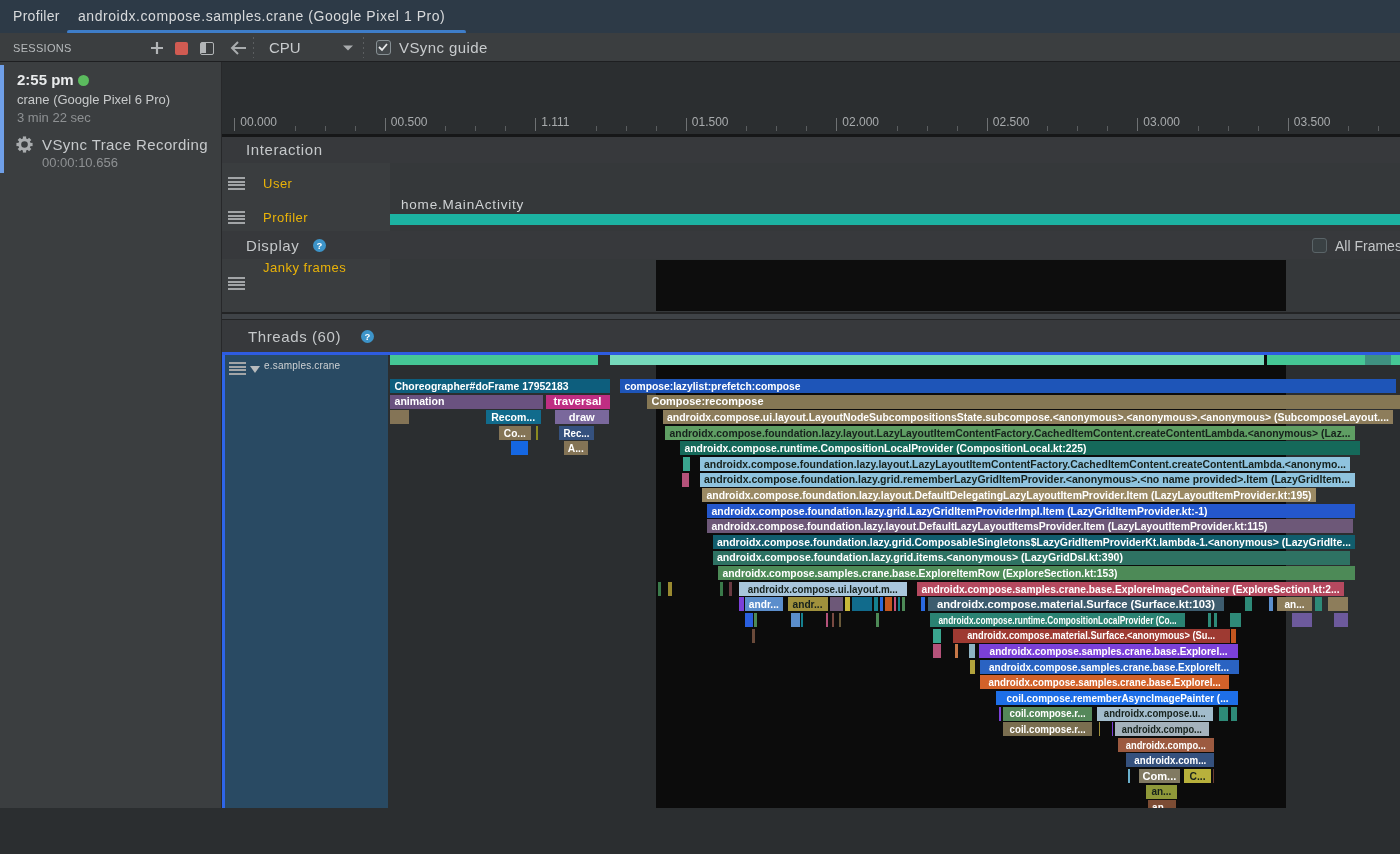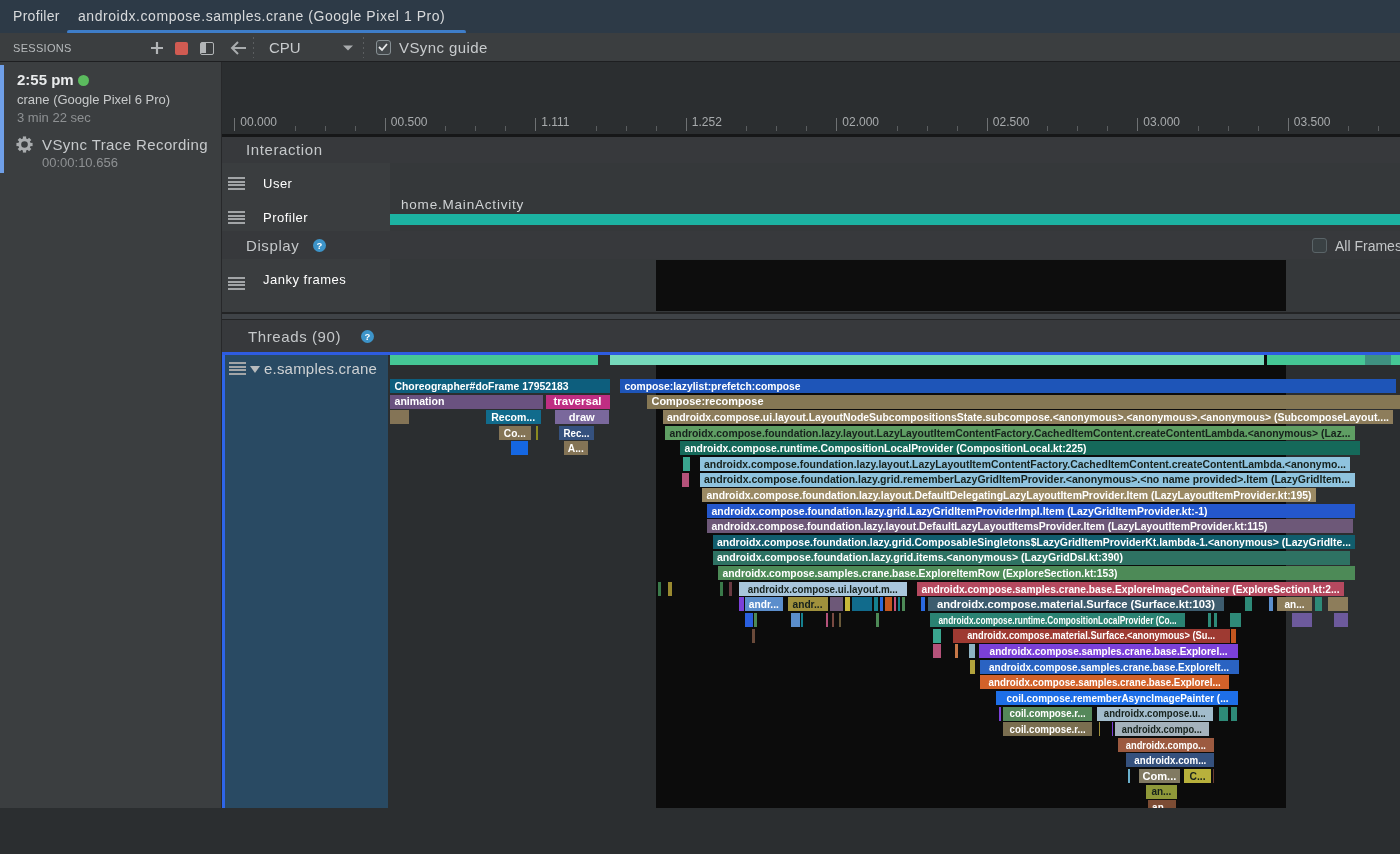--- a/index.html
+++ b/index.html
@@ -4,21 +4,21 @@
 html,body{width:1400px;height:854px;overflow:hidden;background:#2b2e30;font-family:"Liberation Sans",sans-serif}
 #page{position:relative;width:1400px;height:808px;overflow:hidden}
 .abs{position:absolute}
 .fb{position:absolute;height:14px}
 .tick{position:absolute;top:118px;width:1px;height:12.5px;background:#6e7173}
 .mtick{position:absolute;top:125.5px;width:1px;height:5px;background:#5a5d5f}
 .tlab{position:absolute;top:115px;font-size:12px;color:#a8abad}
 .hamb{position:absolute;width:17px;height:13px;background:repeating-linear-gradient(to bottom,#a2a5a7 0 2px,rgba(0,0,0,0) 2px 3.7px)}
 .helpq{position:absolute;width:13px;height:13px;border-radius:50%;background:#3d94c9;color:#fff;font-size:9.5px;font-weight:bold;text-align:center;line-height:13px}
 .seclab{position:absolute;font-size:15px;letter-spacing:.6px;color:#c5c8ca}
-.rowlab{position:absolute;font-size:13px;letter-spacing:.5px;color:#ffffff}
+.rowlab{position:absolute;font-size:13px;letter-spacing:.5px;color:#eab308}
 </style></head><body>
 <div id="page">
 
   <div class="abs" style="left:0;top:0;width:1400px;height:33px;background:#2d3a47"></div>
   <div class="abs" style="left:13px;top:8px;font-size:14px;letter-spacing:.3px;color:#d8dadc">Profiler</div>
   <div class="abs" style="left:78px;top:8px;font-size:14px;letter-spacing:.55px;color:#d8dadc">androidx.compose.samples.crane (Google Pixel 1 Pro)</div>
   <div class="abs" style="left:67px;top:30px;width:399px;height:4px;background:#3e7dc9;border-radius:2px"></div>
 
   <div class="abs" style="left:0;top:33px;width:1400px;height:29px;background:#3b3e40;border-bottom:1px solid #1e1f21"></div>
   <div class="abs" style="left:13px;top:42px;font-size:11px;color:#b8bbbd;letter-spacing:.3px">SESSIONS</div>
@@ -79,21 +79,21 @@
 <div class="tlab" style="left:390.8px">00.500</div>
 <div class="mtick" style="left:445.0px"></div>
 <div class="mtick" style="left:475.1px"></div>
 <div class="mtick" style="left:505.2px"></div>
 <div class="tick" style="left:535.3px"></div>
 <div class="tlab" style="left:541.3px">1.111</div>
 <div class="mtick" style="left:595.5px"></div>
 <div class="mtick" style="left:625.6px"></div>
 <div class="mtick" style="left:655.7px"></div>
 <div class="tick" style="left:685.8px"></div>
-<div class="tlab" style="left:691.8px">1.252</div>
+<div class="tlab" style="left:691.8px">01.500</div>
 <div class="mtick" style="left:746.0px"></div>
 <div class="mtick" style="left:776.1px"></div>
 <div class="mtick" style="left:806.2px"></div>
 <div class="tick" style="left:836.3px"></div>
 <div class="tlab" style="left:842.3px">02.000</div>
 <div class="mtick" style="left:896.5px"></div>
 <div class="mtick" style="left:926.6px"></div>
 <div class="mtick" style="left:956.7px"></div>
 <div class="tick" style="left:986.8px"></div>
 <div class="tlab" style="left:992.8px">02.500</div>
@@ -124,41 +124,41 @@
   <div class="abs" style="left:390px;top:214px;width:1010px;height:11px;background:#1cb3a2"></div>
 
   <div class="abs" style="left:222px;top:231px;width:1178px;height:28px;background:#37393c"></div>
   <div class="seclab" style="left:246px;top:237px">Display</div>
   <div class="helpq" style="left:313px;top:239px">?</div>
   <div class="abs" style="left:1312px;top:238px;width:15px;height:15px;border:1.5px solid #5a6468;border-radius:3px;background:#3a4144"></div>
   <div class="abs" style="left:1335px;top:238px;font-size:14px;color:#c3c6c8;white-space:nowrap">All Frames</div>
   <div class="abs" style="left:222px;top:259px;width:168px;height:53px;background:#3a3d3f"></div>
   <div class="abs" style="left:390px;top:259px;width:1010px;height:53px;background:#35383a"></div>
   <div class="hamb" style="left:228px;top:277px"></div>
-  <div class="rowlab" style="left:263px;top:272px">Janky frames</div>
+  <div class="rowlab" style="left:263px;top:260px">Janky frames</div>
   <div class="abs" style="left:656px;top:260px;width:630px;height:51px;background:#0d0d0d"></div>
 
   <div class="abs" style="left:222px;top:312px;width:1178px;height:2px;background:#232425"></div>
   <div class="abs" style="left:222px;top:314px;width:1178px;height:5px;background:#3f4347"></div>
   <div class="abs" style="left:222px;top:319px;width:1178px;height:1px;background:#232425"></div>
 
   <div class="abs" style="left:222px;top:320px;width:1178px;height:32px;background:#37393c"></div>
-  <div class="seclab" style="left:248px;top:328px">Threads (90)</div>
+  <div class="seclab" style="left:248px;top:328px">Threads (60)</div>
   <div class="helpq" style="left:361px;top:330px">?</div>
 
   <div class="abs" style="left:222px;top:352px;width:1178px;height:502px;background:#2b2e30"></div>
   <div class="abs" style="left:656px;top:355px;width:630px;height:499px;background:#0c0c0c"></div>
   <div class="abs" style="left:222px;top:352px;width:1178px;height:3px;background:#2e5ce0"></div>
   <div class="abs" style="left:222px;top:355px;width:3px;height:499px;background:#2e65e8"></div>
   <div class="abs" style="left:225px;top:355px;width:163px;height:499px;background:#294a63"></div>
   <div class="hamb" style="left:229px;top:362px"></div>
   <svg class="abs" style="left:250px;top:366px" width="10" height="7" viewBox="0 0 10 7">
       <path d="M0 0h10L5 7z" fill="#b8bbbd"></path>
     </svg>
-  <div class="abs" style="left:264px;top:360px;font-size:15px;letter-spacing:.2px;color:#ced1d3">e.samples.crane</div>
+  <div class="abs" style="left:264px;top:360px;font-size:10px;letter-spacing:.2px;color:#ced1d3">e.samples.crane</div>
 <div style="position:absolute;left:390px;top:355px;width:208px;height:9.5px;background:#45c795"></div>
 <div style="position:absolute;left:610px;top:355px;width:654px;height:9.5px;background:#76d9bb"></div>
 <div style="position:absolute;left:1267px;top:355px;width:98px;height:9.5px;background:#45c795"></div>
 <div style="position:absolute;left:1365px;top:355px;width:26px;height:9.5px;background:#3f9181"></div>
 <div style="position:absolute;left:1391px;top:355px;width:9px;height:9.5px;background:#45c795"></div>
 <div class="fb" style="left:390px;top:379px;width:219.5px;background:#0d5e7d"></div>
 <div class="fb" style="left:620px;top:379px;width:776px;background:#1e55b8"></div>
 <div class="fb" style="left:390px;top:394.6px;width:153px;background:#6a5280"></div>
 <div class="fb" style="left:545.5px;top:394.6px;width:64px;background:#bf2e83"></div>
 <div class="fb" style="left:647px;top:394.6px;width:753px;background:#857754"></div>

